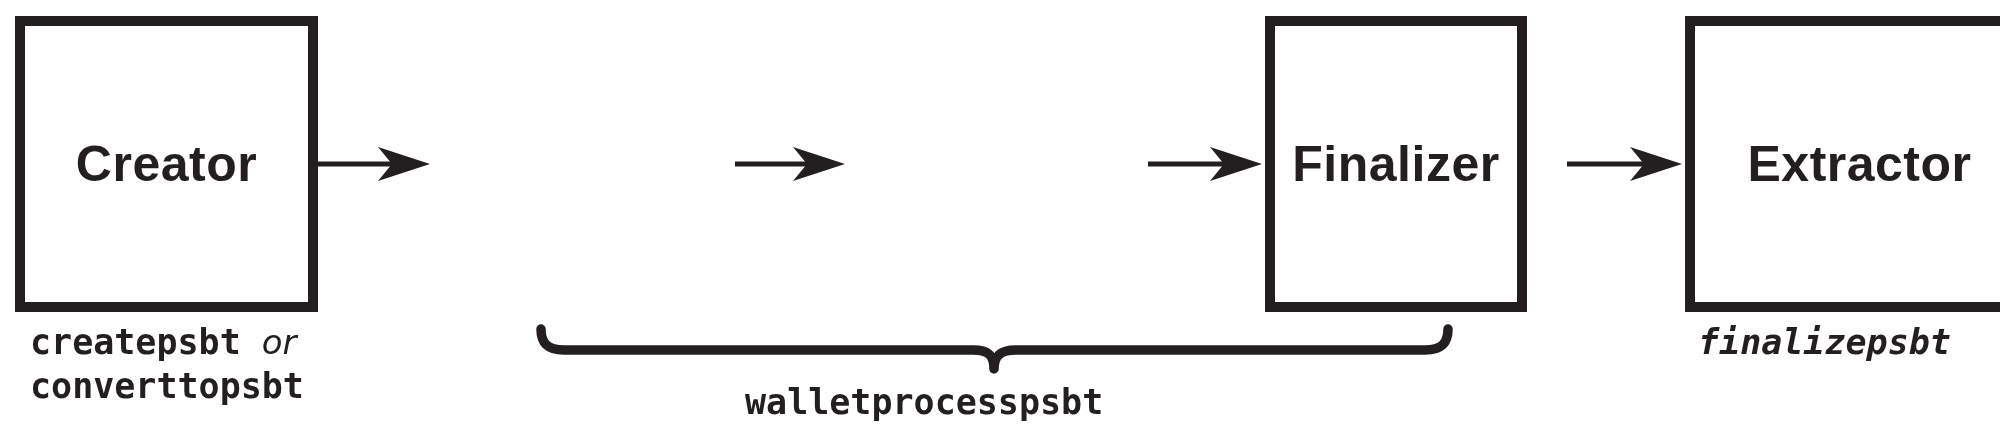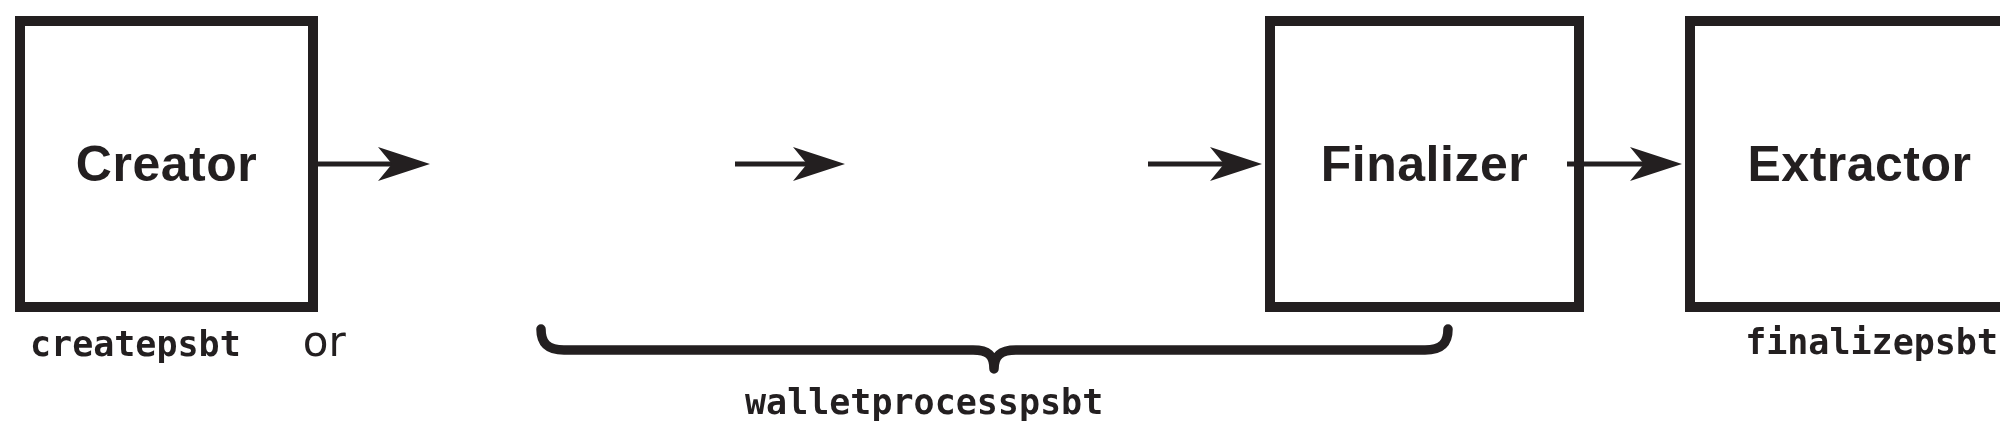--- a/index.html
+++ b/index.html
@@ -26,47 +26,47 @@
     font-family: "Liberation Sans", sans-serif;
     font-weight: 700;
     font-size: 50px;
     letter-spacing: 0.5px;
     color: var(--ink, #231f20);
     white-space: nowrap;
   }
   .b1 { left: 15px;   width: 303px; }
   .b2 { left: 433px;  width: 302px; }
   .b3 { left: 848px;  width: 300px; }
-  .b4 { left: 1265px; width: 319px; }
+  .b4 { left: 1265px; width: 262px; }
   .b5 { left: 1685px; width: 349px; }
 
   .overlay {
     position: absolute;
     left: 0; top: 0;
     width: 2000px;
     height: 429px;
     pointer-events: none;
   }
   .caption {
     position: absolute;
     font-family: "DejaVu Sans Mono", "Liberation Mono", monospace;
     font-weight: 700;
     font-size: 35px;
     line-height: 44px;
     color: var(--ink, #231f20);
     white-space: nowrap;
   }
   .caption-creator   { left: 30px;  top: 320px; text-align: left; }
   .caption-brace     { left: 745px; top: 380px; width: 500px; text-align: left; }
-  .caption-extractor { left: 1698px; top: 320px; width: 300px; text-align: right; }
+  .caption-extractor { left: 1698px; top: 320px; width: 300px; text-align: left; font-style: italic; }
   .conj {
     font-family: "DejaVu Sans", sans-serif;
+    font-style: italic;
     font-weight: 400;
-    font-size: 42px;
-    margin-left: 41px;
+    font-size: 34px;
   }
 </style>
 </head>
 <body>
 
 <div class="canvas">
 
   <div class="box b1">
     <span class="box-label">Creator</span>
   </div>
@@ -103,19 +103,20 @@
              C 541 343 547 350 564 350
              L 973 350
              C 988 350 994 355 994 369
              C 994 355 1001 350 1016 350
              L 1425 350
              C 1442 350 1448 343 1448 329" fill="none" stroke="#231f20" stroke-width="9.5" stroke-linecap="round" stroke-linejoin="round"></path>
   </svg>
 
   <div class="caption caption-creator">
     <div><span class="code">createpsbt</span> <span class="conj">or</span></div>
+    <div><span class="code">converttopsbt</span></div>
   </div>
 
   <div class="caption caption-brace">walletprocesspsbt</div>
 
   <div class="caption caption-extractor">finalizepsbt</div>
 
 </div>
 
 </body></html>

